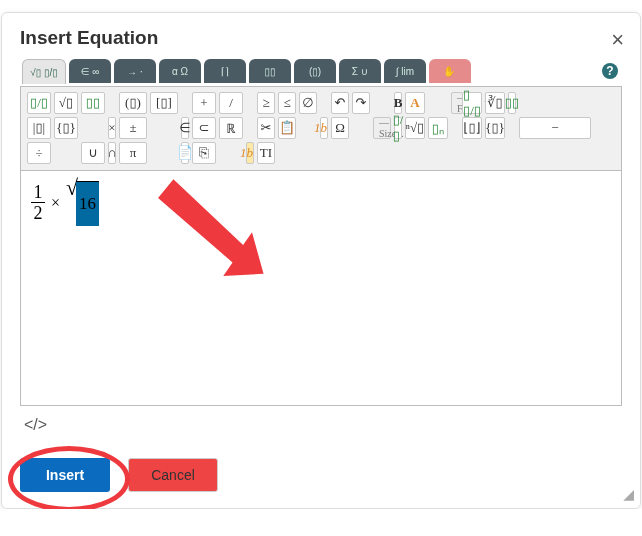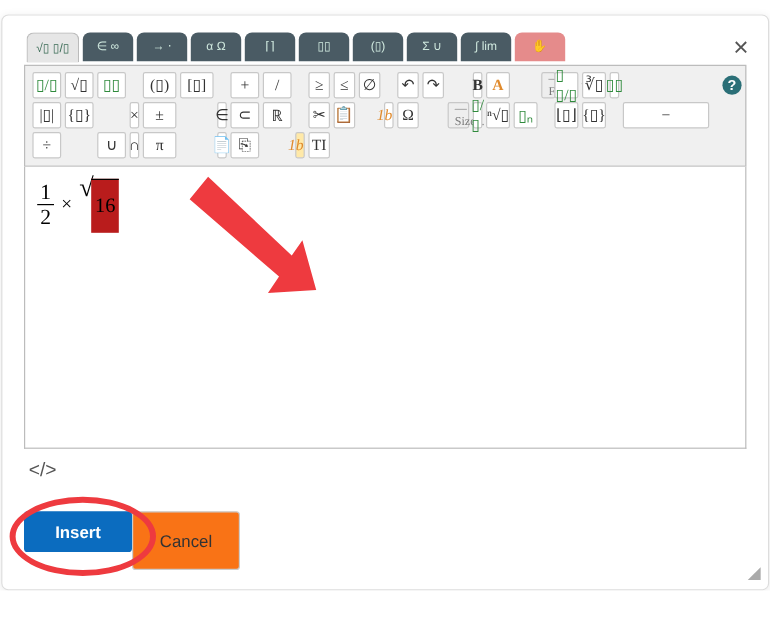--- a/index.html
+++ b/index.html
@@ -21,34 +21,35 @@
   .ital{font-style:italic;justify-content:flex-end;}
   .orange{color:#e08a2c;}
   .editor{border:1px solid #bcbcbc;border-top:none;height:218px;padding:8px 10px;background:#fff;position:relative;font-family:"Times New Roman",serif;}
   .eq{display:flex;align-items:center;gap:6px;}
   .frac{display:inline-flex;flex-direction:column;align-items:center;}
   .frac .num,.frac .den{font-size:18px;line-height:18px;}
   .frac .bar{width:14px;height:1px;background:#000;margin:1px 0;}
   .times{font-size:16px;}
   .sqrt-wrap{display:inline-flex;align-items:flex-start;}
   .radsym{font-size:22px;line-height:18px;}
-  .under{border-top:1.4px solid #000;padding:12px 3px;background:#b91c1c;font-size:17px;margin-top:2px;margin-left:-2px;}
+  .under{border-top:1.4px solid #000;padding:12px 3px;background:#0369a1;font-size:17px;margin-top:2px;margin-left:-2px;}
   .arrow{position:absolute;top:12px;left:120px;transform:rotate(200deg);}
   .below{margin-top:10px;}
   .code-icon{font-size:16px;color:#555;margin-left:4px;cursor:pointer;}
-  .btnrow{display:flex;align-items:flex-start;margin-top:24px;position:relative;}
+  .btnrow{display:flex;align-items:flex-end;gap:18px;margin-top:24px;position:relative;}
   .ring{position:absolute;left:-12px;top:-12px;width:112px;height:56px;border:5px solid #ee3a3f;border-radius:50%/50%;pointer-events:none;}
   .btn-primary{background:#0b6cbf;color:#fff;border:none;border-radius:3px;width:90px;height:34px;font-size:14px;font-weight:600;cursor:pointer;}
-  .btn-cancel{background:#f97316;color:#333;border:1px solid #ccc;border-radius:3px;width:90px;height:49px;font-size:14px;cursor:pointer;}
+  .btn-cancel{background:#ef4444;color:#333;border:1px solid #ccc;border-radius:3px;width:90px;height:34px;font-size:14px;cursor:pointer;}
   .resize{position:absolute;right:6px;bottom:6px;color:#aaa;font-size:14px;cursor:nwse-resize;transform:rotate(0deg);}
 </style>
 </head>
 <body>
 
 <div class="dialog">
+  <div class="dlg-title">Insert Equation</div>
   <div class="close-x">×</div>
   <div class="help-q">?</div>
 
   <div class="tabbar">
     <div class="tab active">
         <span>√▯ ▯/▯</span>
       </div>
     <div class="tab">
         <span>∈ ∞</span>
       </div>

